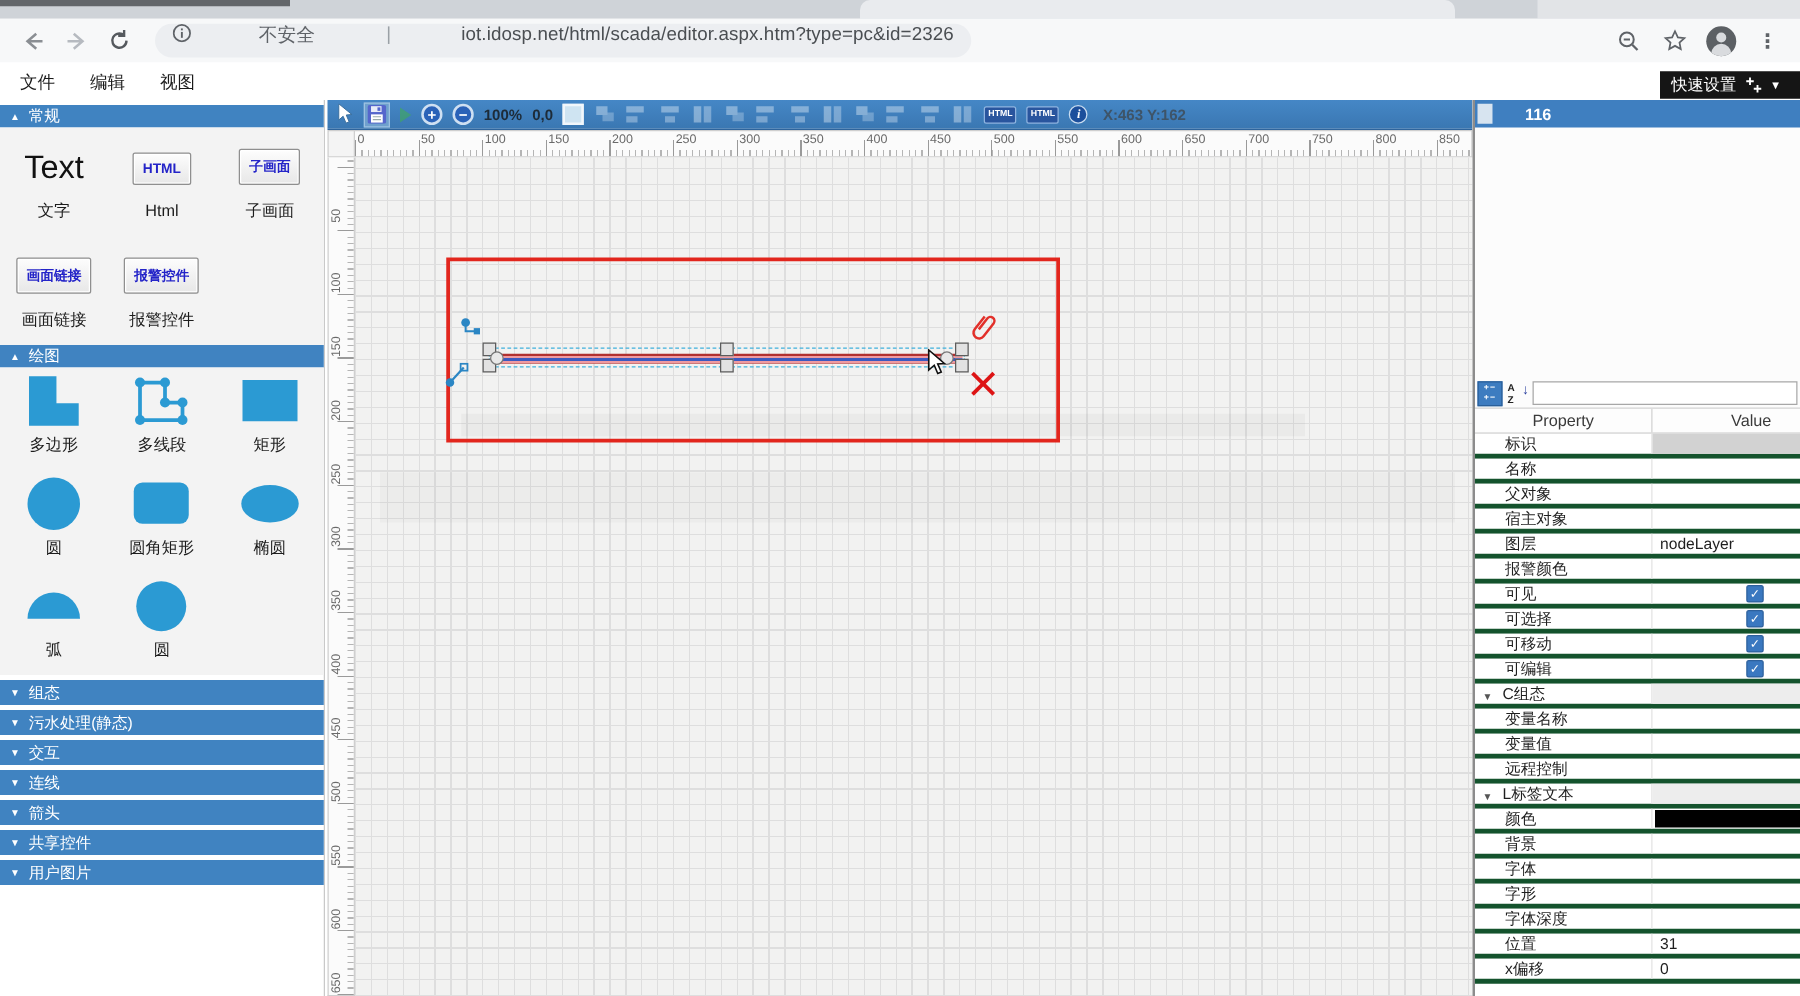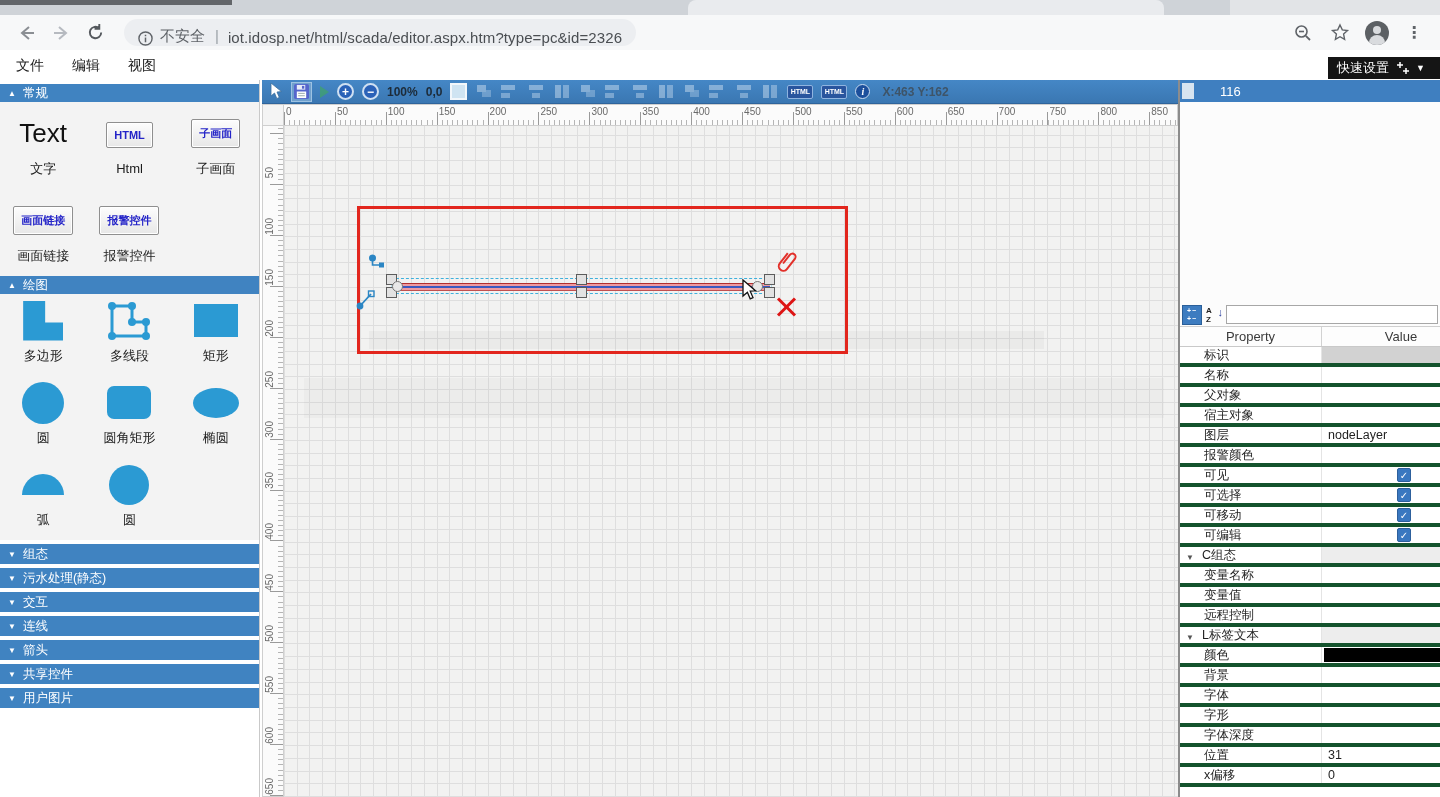--- a/index.html
+++ b/index.html
@@ -7,21 +7,21 @@
   #stage{position:relative;width:1440px;height:797px;}
 
   
   #tabstrip{position:absolute;left:0;top:0;width:1440px;height:15px;background:#cfd3d8;}
   #tabstrip .darkedge{position:absolute;left:0;top:0;width:232px;height:5px;background:#63666a;}
   #tabstrip .activetab{position:absolute;left:688px;top:0;width:476px;height:15px;background:#e9ebee;border-radius:8px 8px 0 0;}
   #tabstrip .righttab{position:absolute;left:1230px;top:0;width:210px;height:15px;background:#e2e4e7;}
   #addrbar{position:absolute;left:0;top:15px;width:1440px;height:35px;background:#f7f8f9;display:flex;align-items:center;}
   .navic{width:34px;height:28px;display:flex;align-items:center;justify-content:center;color:#8a8e93;font-size:19px;}
   .navic svg{display:block}
-  #urlpill{height:27px;background:#eceef1;border-radius:14px;display:flex;align-items:flex-end;padding:0 14px;margin-left:12px;min-width:480px;}
+  #urlpill{height:27px;background:#eceef1;border-radius:14px;display:flex;align-items:flex-start;padding:0 14px;margin-left:12px;min-width:480px;gap:47px;}
   #sec-label{color:#5f6368;font-size:15px;margin:0 4px 0 7px;}
   #url-sep{color:#9aa0a6;font-size:15px;margin:0 9px 2px 6px;}
   #url-text{color:#4a4e52;font-size:15px;letter-spacing:.1px;}
   #addr-right{margin-left:auto;display:flex;align-items:center;gap:9px;padding-right:12px;}
   .aric{width:28px;height:28px;display:flex;align-items:center;justify-content:center;color:#5f6368;}
   #avatar-icon{width:24px;height:24px;border-radius:50%;background:#5c6064;position:relative;overflow:hidden;}
   #avatar-icon:before{content:"";position:absolute;left:8px;top:5px;width:8px;height:8px;border-radius:50%;background:#d9dbde;}
   #avatar-icon:after{content:"";position:absolute;left:4px;top:14px;width:16px;height:10px;border-radius:8px 8px 0 0;background:#d9dbde;}
   #dots-icon{font-size:16px;font-weight:bold;letter-spacing:0;color:#5f6368;}
 
@@ -94,21 +94,21 @@
   #del-x{position:absolute;left:491px;top:170px;width:22px;height:20px;}
   #del-x:before,#del-x:after{content:"";position:absolute;left:10px;top:-1px;width:3px;height:24px;background:#dd1414;}
   #del-x:before{transform:rotate(45deg);}#del-x:after{transform:rotate(-45deg);}
   #clip-icon{position:absolute;left:492px;top:122px;transform:rotate(38deg);}
   #mouse-cursor{position:absolute;left:458px;top:153px;}
 
   
   #props{position:absolute;left:1178px;top:0;width:262px;height:717px;background:#fcfcfc;border-left:2px solid #8c8c8c;}
   #p-bluebar{position:absolute;left:0;top:0;width:260px;height:22px;background:#3f7fc0;color:#fff;display:flex;align-items:center;}
   #p-splitter{width:12px;height:16px;background:#d7e4f0;margin:0 0 0 2px;}
-  #p-title{font-size:13px;font-weight:normal;margin-left:26px;}
+  #p-title{font-size:13px;font-weight:bold;margin-left:26px;}
   #p-toolbar{position:absolute;left:0;top:223px;width:260px;height:23px;display:flex;align-items:center;gap:4px;padding:0 2px;}
   #cat-icon{width:20px;height:20px;background:#3d7cc0;border:1px solid #2a5f99;color:#fff;font-size:7px;line-height:8px;display:flex;flex-direction:column;align-items:center;justify-content:center;font-weight:bold;letter-spacing:1px;}
   #sort-icon{width:16px;height:18px;position:relative;font-size:8px;font-weight:bold;color:#222;line-height:9px;text-align:left;}
   #sort-icon .arr{position:absolute;right:-1px;top:2px;color:#2a3f9e;font-size:11px;}
   #p-filter{flex:1;height:19px;border:1px solid #a7a7a7;background:#fff;font-size:11px;padding:0 4px;}
   #p-table{position:absolute;left:0;top:246px;width:300px;height:471px;background:#fff;border-top:1px solid #cfcfcf;overflow:hidden;}
   #p-thead{display:flex;height:20px;border-bottom:1px solid #c9c9c9;background:#fdfdfd;}
   #p-thead div{font-size:13px;color:#3a3a3a;display:flex;align-items:center;justify-content:center;}
   #p-thead .c1{width:142px;border-right:1px solid #d2d2d2;}
   #p-thead .c2{flex:1;}

